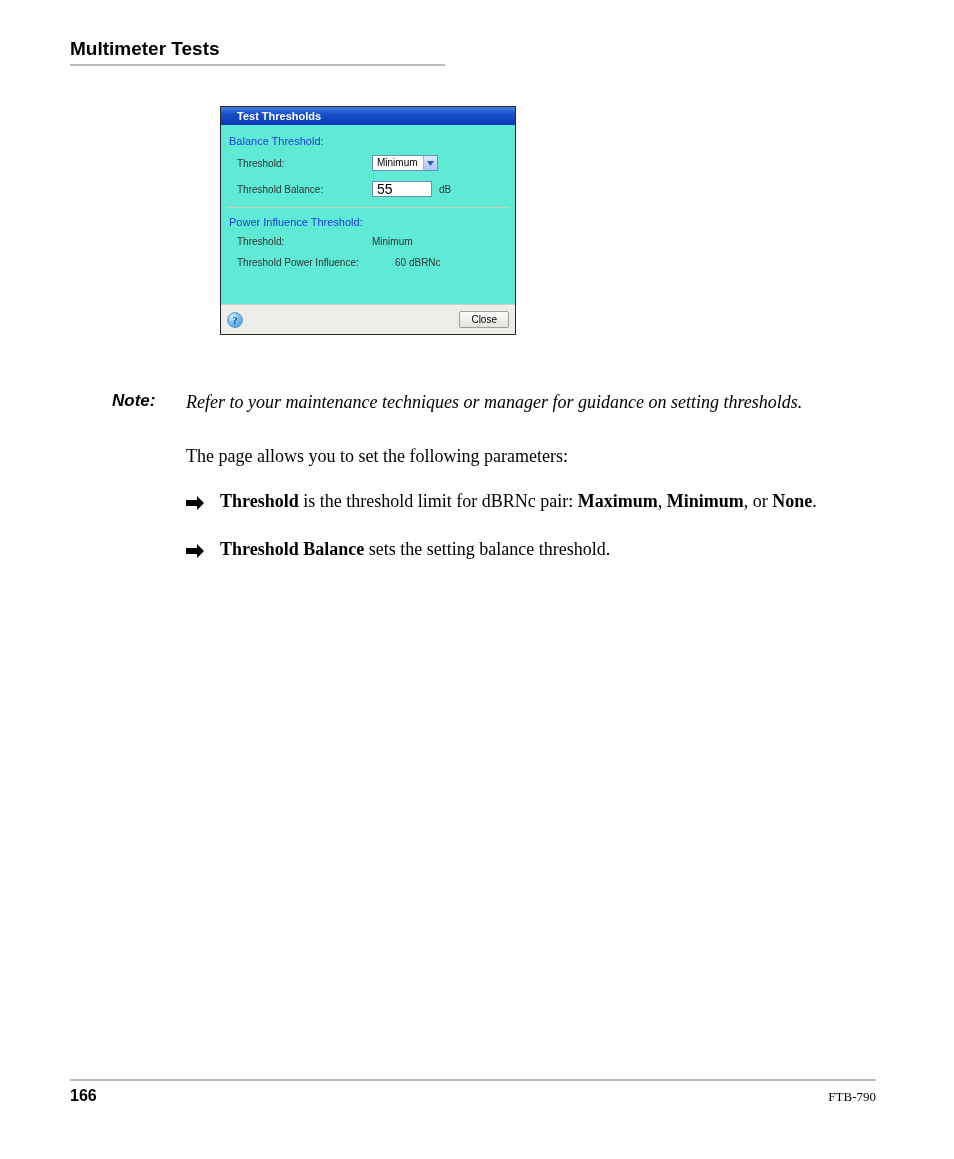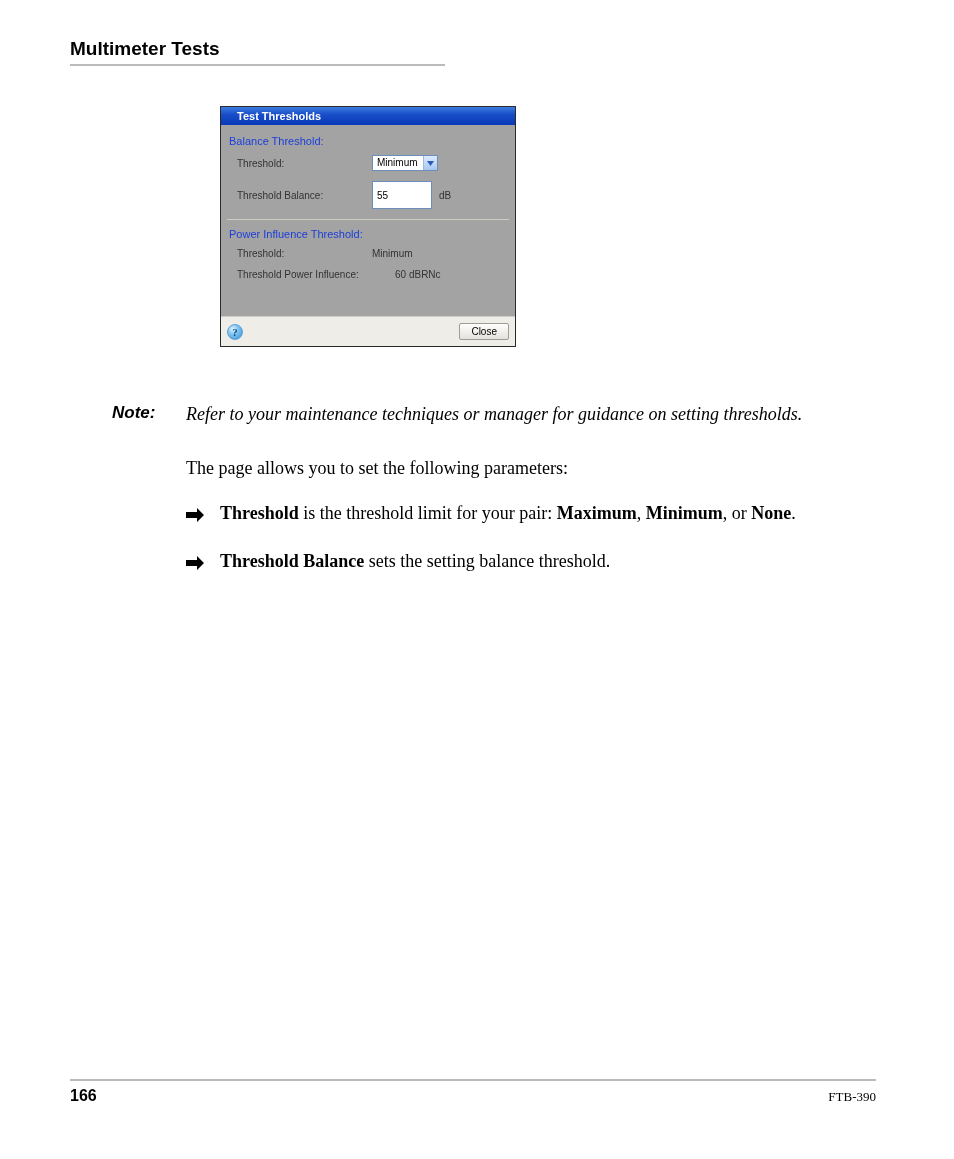--- a/index.html
+++ b/index.html
@@ -42,21 +42,21 @@
       font-size: 10px;
     }
     .dialog-titlebar {
       background: linear-gradient(to bottom, #3b7de0 0%, #1a4fc9 40%, #0838b8 100%);
       color: #fff;
       font-weight: bold;
       padding: 3px 16px;
       font-size: 11px;
     }
     .dialog-body {
-      background: #a3a3a3;
+      background: #5eead4;
       padding: 6px 6px 8px 6px;
     }
     .group-label {
       color: #1a3ed8;
       font-size: 11px;
       margin: 4px 2px 8px 2px;
     }
     .field-row {
       display: flex;
       align-items: center;
@@ -86,23 +86,23 @@
       background: linear-gradient(to bottom, #dceaff, #a9c7f0);
       border-left: 1px solid #9bb8e0;
       display: flex;
       align-items: center;
       justify-content: center;
     }
     .select-btn svg { display: block; }
     .text-input {
       border: 1px solid #6b8fb8;
       background: #fff;
-      height: 28px;
+      height: 16px;
       width: 60px;
-      font-size: 10px;
+      font-size: 14px;
       padding: 0 4px;
       font-family: inherit;
     }
     .unit {
       margin-left: 7px;
       font-size: 10px;
       color: #333;
     }
     .group-sep {
       border: none;
@@ -266,35 +266,35 @@
 
   <div class="intro">The page allows you to set the following parameters:</div>
 
   <div class="bullet-item">
     <div class="bullet-mark">
       <svg width="18" height="14" viewBox="0 0 18 14">
           <path d="M0 4 L11 4 L11 0 L18 7 L11 14 L11 10 L0 10 Z" fill="#000"></path>
         </svg>
     </div>
     <div class="bullet-text">
-      <span class="b">Threshold</span><span> is the threshold limit for your pair: </span><span class="b">Maximum</span><span>, </span><span class="b">Minimum</span><span>, or </span><span class="b">None</span><span>.</span>
+      <span class="b">Threshold</span><span> is the threshold limit for dBRNc pair: </span><span class="b">Maximum</span><span>, </span><span class="b">Minimum</span><span>, or </span><span class="b">None</span><span>.</span>
     </div>
   </div>
 
   <div class="bullet-item">
     <div class="bullet-mark">
       <svg width="18" height="14" viewBox="0 0 18 14">
           <path d="M0 4 L11 4 L11 0 L18 7 L11 14 L11 10 L0 10 Z" fill="#000"></path>
         </svg>
     </div>
     <div class="bullet-text">
       <span class="b">Threshold Balance</span><span> sets the setting balance threshold.</span>
     </div>
   </div>
 </div>
 
 <div class="page-footer">
   <hr class="footer-rule">
   <div class="footer-row">
     <div class="page-num">166</div>
-    <div class="model">FTB-390</div>
+    <div class="model">FTB-790</div>
   </div>
 </div>
 
 </body></html>

